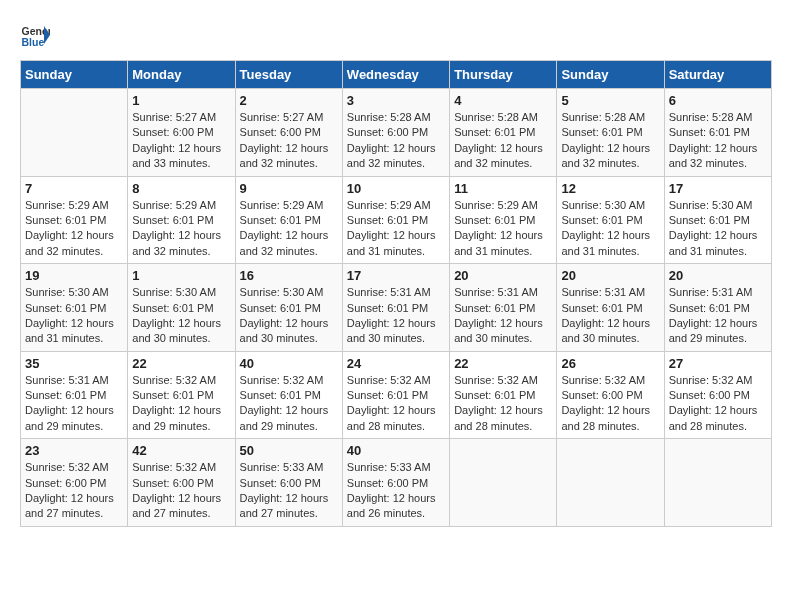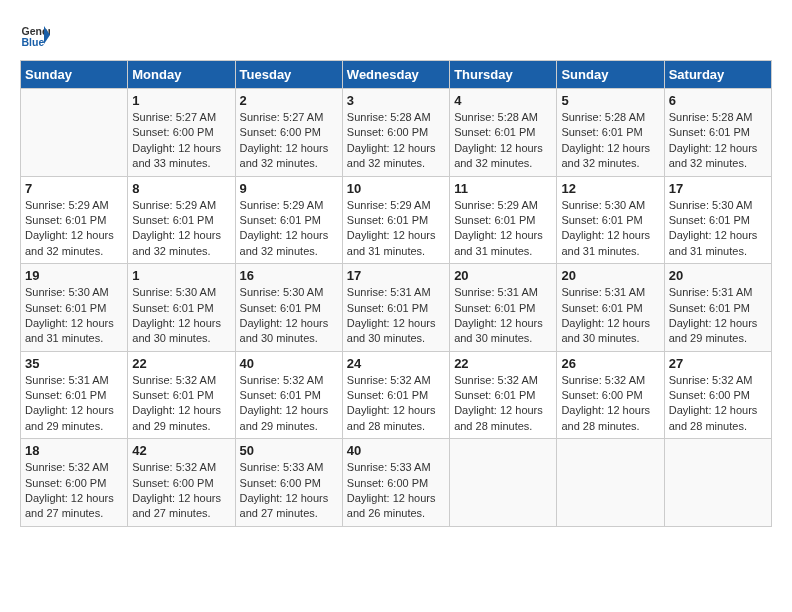--- a/index.html
+++ b/index.html
@@ -222,21 +222,21 @@
           <span class="day-number">26</span>
           <div class="day-info">Sunrise: 5:32 AM<br>Sunset: 6:00 PM<br>Daylight: 12 hours and 28 minutes.</div>
         </td>
         <td>
           <span class="day-number">27</span>
           <div class="day-info">Sunrise: 5:32 AM<br>Sunset: 6:00 PM<br>Daylight: 12 hours and 28 minutes.</div>
         </td>
       </tr>
       <tr>
         <td>
-          <span class="day-number">18</span>
+          <span class="day-number">23</span>
           <div class="day-info">Sunrise: 5:32 AM<br>Sunset: 6:00 PM<br>Daylight: 12 hours and 27 minutes.</div>
         </td>
         <td>
           <span class="day-number">42</span>
           <div class="day-info">Sunrise: 5:32 AM<br>Sunset: 6:00 PM<br>Daylight: 12 hours and 27 minutes.</div>
         </td>
         <td>
           <span class="day-number">50</span>
           <div class="day-info">Sunrise: 5:33 AM<br>Sunset: 6:00 PM<br>Daylight: 12 hours and 27 minutes.</div>
         </td>

